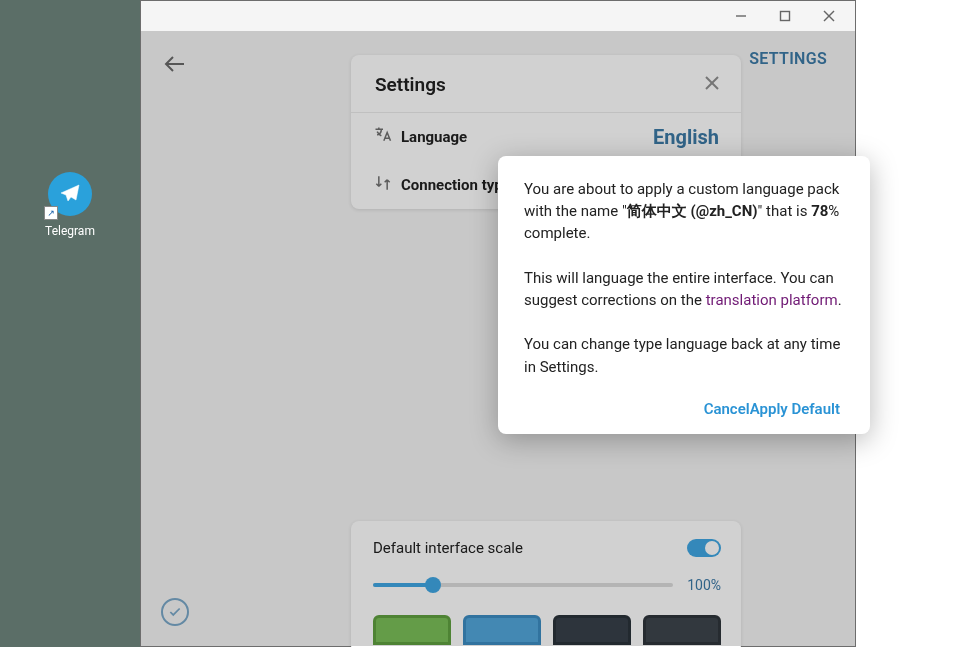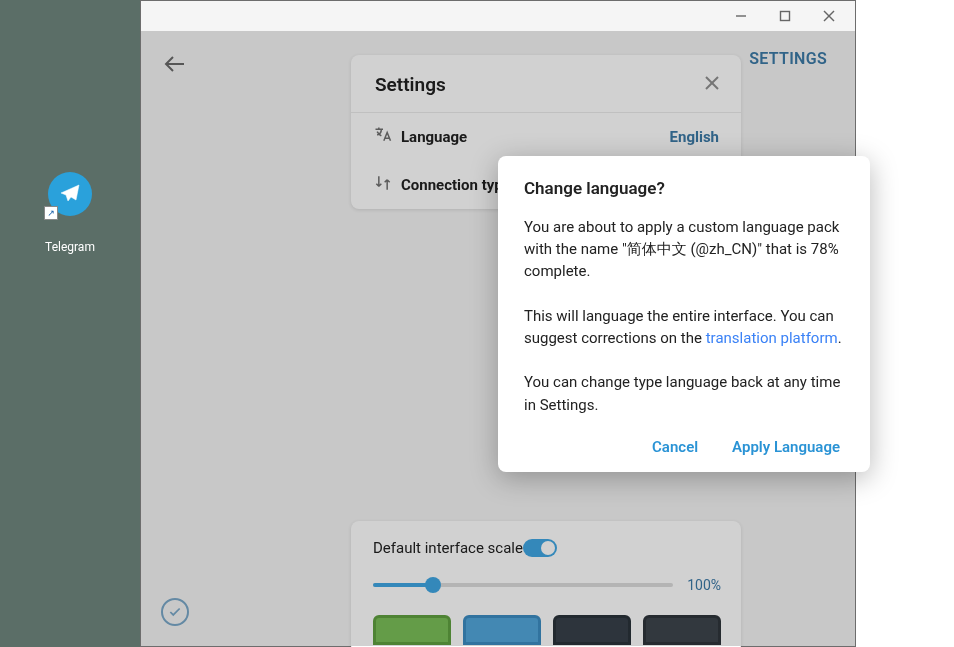--- a/index.html
+++ b/index.html
@@ -3,61 +3,61 @@
   <meta charset="utf-8">
   <style>
     * { box-sizing: border-box; margin: 0; padding: 0; font-family: -apple-system, BlinkMacSystemFont, "Segoe UI", Roboto, Arial, sans-serif; }
     body { width: 954px; height: 647px; overflow: hidden; position: relative; }
     .desktop { position: absolute; left: 0; top: 0; width: 140px; height: 647px; background: #5b6e67; padding-top: 170px; }
     .desktop-icon { display: flex; flex-direction: column; align-items: center; margin-bottom: 30px; cursor: pointer; }
     .icon-wrap { width: 48px; height: 48px; display: flex; align-items: center; justify-content: center; position: relative; }
     .telegram-circle { width: 44px; height: 44px; border-radius: 50%; background: #2aa1db; display: flex; align-items: center; justify-content: center; }
     .file-icon { width: 42px; height: 36px; background: #fff; border: 2px solid #3b7cc4; border-top: 8px solid #3b7cc4; }
     .shortcut-arrow { position: absolute; bottom: -2px; left: -2px; width: 14px; height: 14px; background: #fff; border: 1px solid #888; display: flex; align-items: center; justify-content: center; font-size: 9px; color: #1a5fa8; }
-    .desktop-label { color: #fff; font-size: 12px; text-align: center; margin-top: 22px; line-height: 1.3; max-width: 90px; }
+    .desktop-label { color: #fff; font-size: 12px; text-align: center; margin-top: 6px; line-height: 1.3; max-width: 90px; }
 
     .app-window { position: absolute; left: 140px; top: 0; width: 716px; height: 647px; background: #f5f5f5; border: 1px solid #6d6d6d; }
     .titlebar { height: 30px; display: flex; justify-content: flex-end; align-items: center; padding-right: 4px; }
     .win-btn { width: 44px; height: 28px; display: flex; align-items: center; justify-content: center; color: #555; cursor: pointer; font-size: 14px; }
 
     .overlay { position: absolute; inset: 0; background: rgba(0,0,0,0.18); z-index: 5; pointer-events: none; }
 
     .content { position: relative; height: calc(100% - 30px); }
     .back-btn { position: absolute; top: 24px; left: 22px; cursor: pointer; color: #6a6a6a; }
     .header-settings { position: absolute; top: 18px; right: 28px; color: #3c7aa7; font-weight: 600; font-size: 16px; letter-spacing: 0.3px; }
 
     .settings-panel { position: absolute; top: 24px; left: 210px; width: 390px; background: #fff; border-radius: 8px; box-shadow: 0 1px 4px rgba(0,0,0,0.12); }
     .panel-header { display: flex; align-items: center; justify-content: space-between; padding: 18px 20px 16px 24px; border-bottom: 1px solid #ebebeb; }
     .panel-title { font-size: 19px; font-weight: 600; color: #222; }
     .panel-close { color: #8f8f8f; cursor: pointer; }
     .row { display: flex; align-items: center; padding: 12px 22px; font-weight: bold; }
     .row-icon { width: 28px; color: #707070; }
     .row-label { flex: 1; color: #222; font-size: 15px; }
-    .row-value { color: #3c7aa7; font-size: 15px; }
+    .row-value { color: #3c7aa7; font-size: 20px; }
 
     .settings-panel2 { position: absolute; top: 490px; left: 210px; width: 390px; background: #fff; border-radius: 8px; box-shadow: 0 1px 4px rgba(0,0,0,0.12); padding: 18px 20px 8px 22px; }
-    .scale-row { display: flex; align-items: center; }
+    .scale-row { display: flex; justify-content: space-between; align-items: center; }
     .scale-label { font-size: 15px; color: #222; }
     .toggle { width: 34px; height: 18px; background: #40a7e3; border-radius: 10px; position: relative; cursor: pointer; }
     .toggle::after { content: ""; position: absolute; right: 2px; top: 2px; width: 14px; height: 14px; background: #fff; border-radius: 50%; }
     .slider-row { display: flex; align-items: center; gap: 14px; margin-top: 20px; }
     .slider { flex: 1; height: 4px; background: #dcdcdc; border-radius: 2px; position: relative; cursor: pointer; }
     .slider-fill { position: absolute; left: 0; height: 100%; width: 20%; background: #40a7e3; border-radius: 2px; }
     .slider-thumb { position: absolute; left: 20%; top: 50%; transform: translate(-50%,-50%); width: 16px; height: 16px; border-radius: 50%; background: #40a7e3; }
     .slider-val { color: #3c7aa7; font-size: 14px; text-align: right; }
     .swatches { display: flex; gap: 12px; margin-top: 22px; overflow: hidden; }
     .swatch { width: 80px; height: 30px; border-radius: 6px 6px 0 0; }
     .sw-border { border: 3px solid transparent; }
 
     .dialog { position: absolute; z-index: 10; top: 155px; left: 357px; width: 372px; background: #fff; border-radius: 8px; box-shadow: 0 6px 28px rgba(0,0,0,0.28); padding: 22px 24px 16px 26px; }
     .dialog-title { font-size: 17px; font-weight: 600; color: #222; margin-bottom: 18px; }
     .dialog-body { font-size: 15px; color: #222; line-height: 1.48; }
-    .dialog-body a { color: #3b82f6; text-decoration: none; }
-    .dialog-body strong { font-weight: 400; }
-    .dialog-actions { display: flex; justify-content: flex-end; gap: 34px; margin-top: 22px; padding-right: 6px; }
+    .dialog-body a { color: #701a75; text-decoration: none; }
+    .dialog-body strong { font-weight: 700; }
+    .dialog-actions { display: flex; justify-content: flex-end; margin-top: 22px; padding-right: 6px; }
     .dlg-btn { background: none; border: none; color: #2a93d5; font-weight: 600; font-size: 15px; cursor: pointer; }
 
     .verified-badge { position: absolute; bottom: 20px; left: 20px; width: 28px; height: 28px; border-radius: 50%; border: 2px solid #7aa8c8; display: flex; align-items: center; justify-content: center; color: #7aa8c8; }
   </style>
 </head>
 <body>
 
 <div class="desktop">
   <div class="desktop-icon">
     <div class="icon-wrap">
@@ -153,30 +153,29 @@
     <div class="verified-badge">
       <svg width="14" height="14" viewBox="0 0 24 24" fill="none" stroke="#7aa8c8" stroke-width="3">
           <path d="M4 12l5 5L20 6"></path>
         </svg>
     </div>
 
     <div class="overlay"></div>
   </div>
 
   <div class="dialog">
-    <div class="dialog-title">Change language?</div>
     <div class="dialog-body">
       <p>
         <span>You are about to apply a custom language pack with the name "</span><strong>简体中文 (@zh_CN)</strong><span>" that is </span><strong>78</strong><span>% complete.</span>
       </p>
       <br>
       <p>
         <span>This will language the entire interface. You can suggest corrections on the </span><a href="#">translation platform</a><span>.</span>
       </p>
       <br>
       <p>You can change type language back at any time in Settings.</p>
     </div>
     <div class="dialog-actions">
       <button class="dlg-btn">Cancel</button>
-      <button class="dlg-btn">Apply Language</button>
+      <button class="dlg-btn">Apply Default</button>
     </div>
   </div>
 </div>
 
 </body></html>

